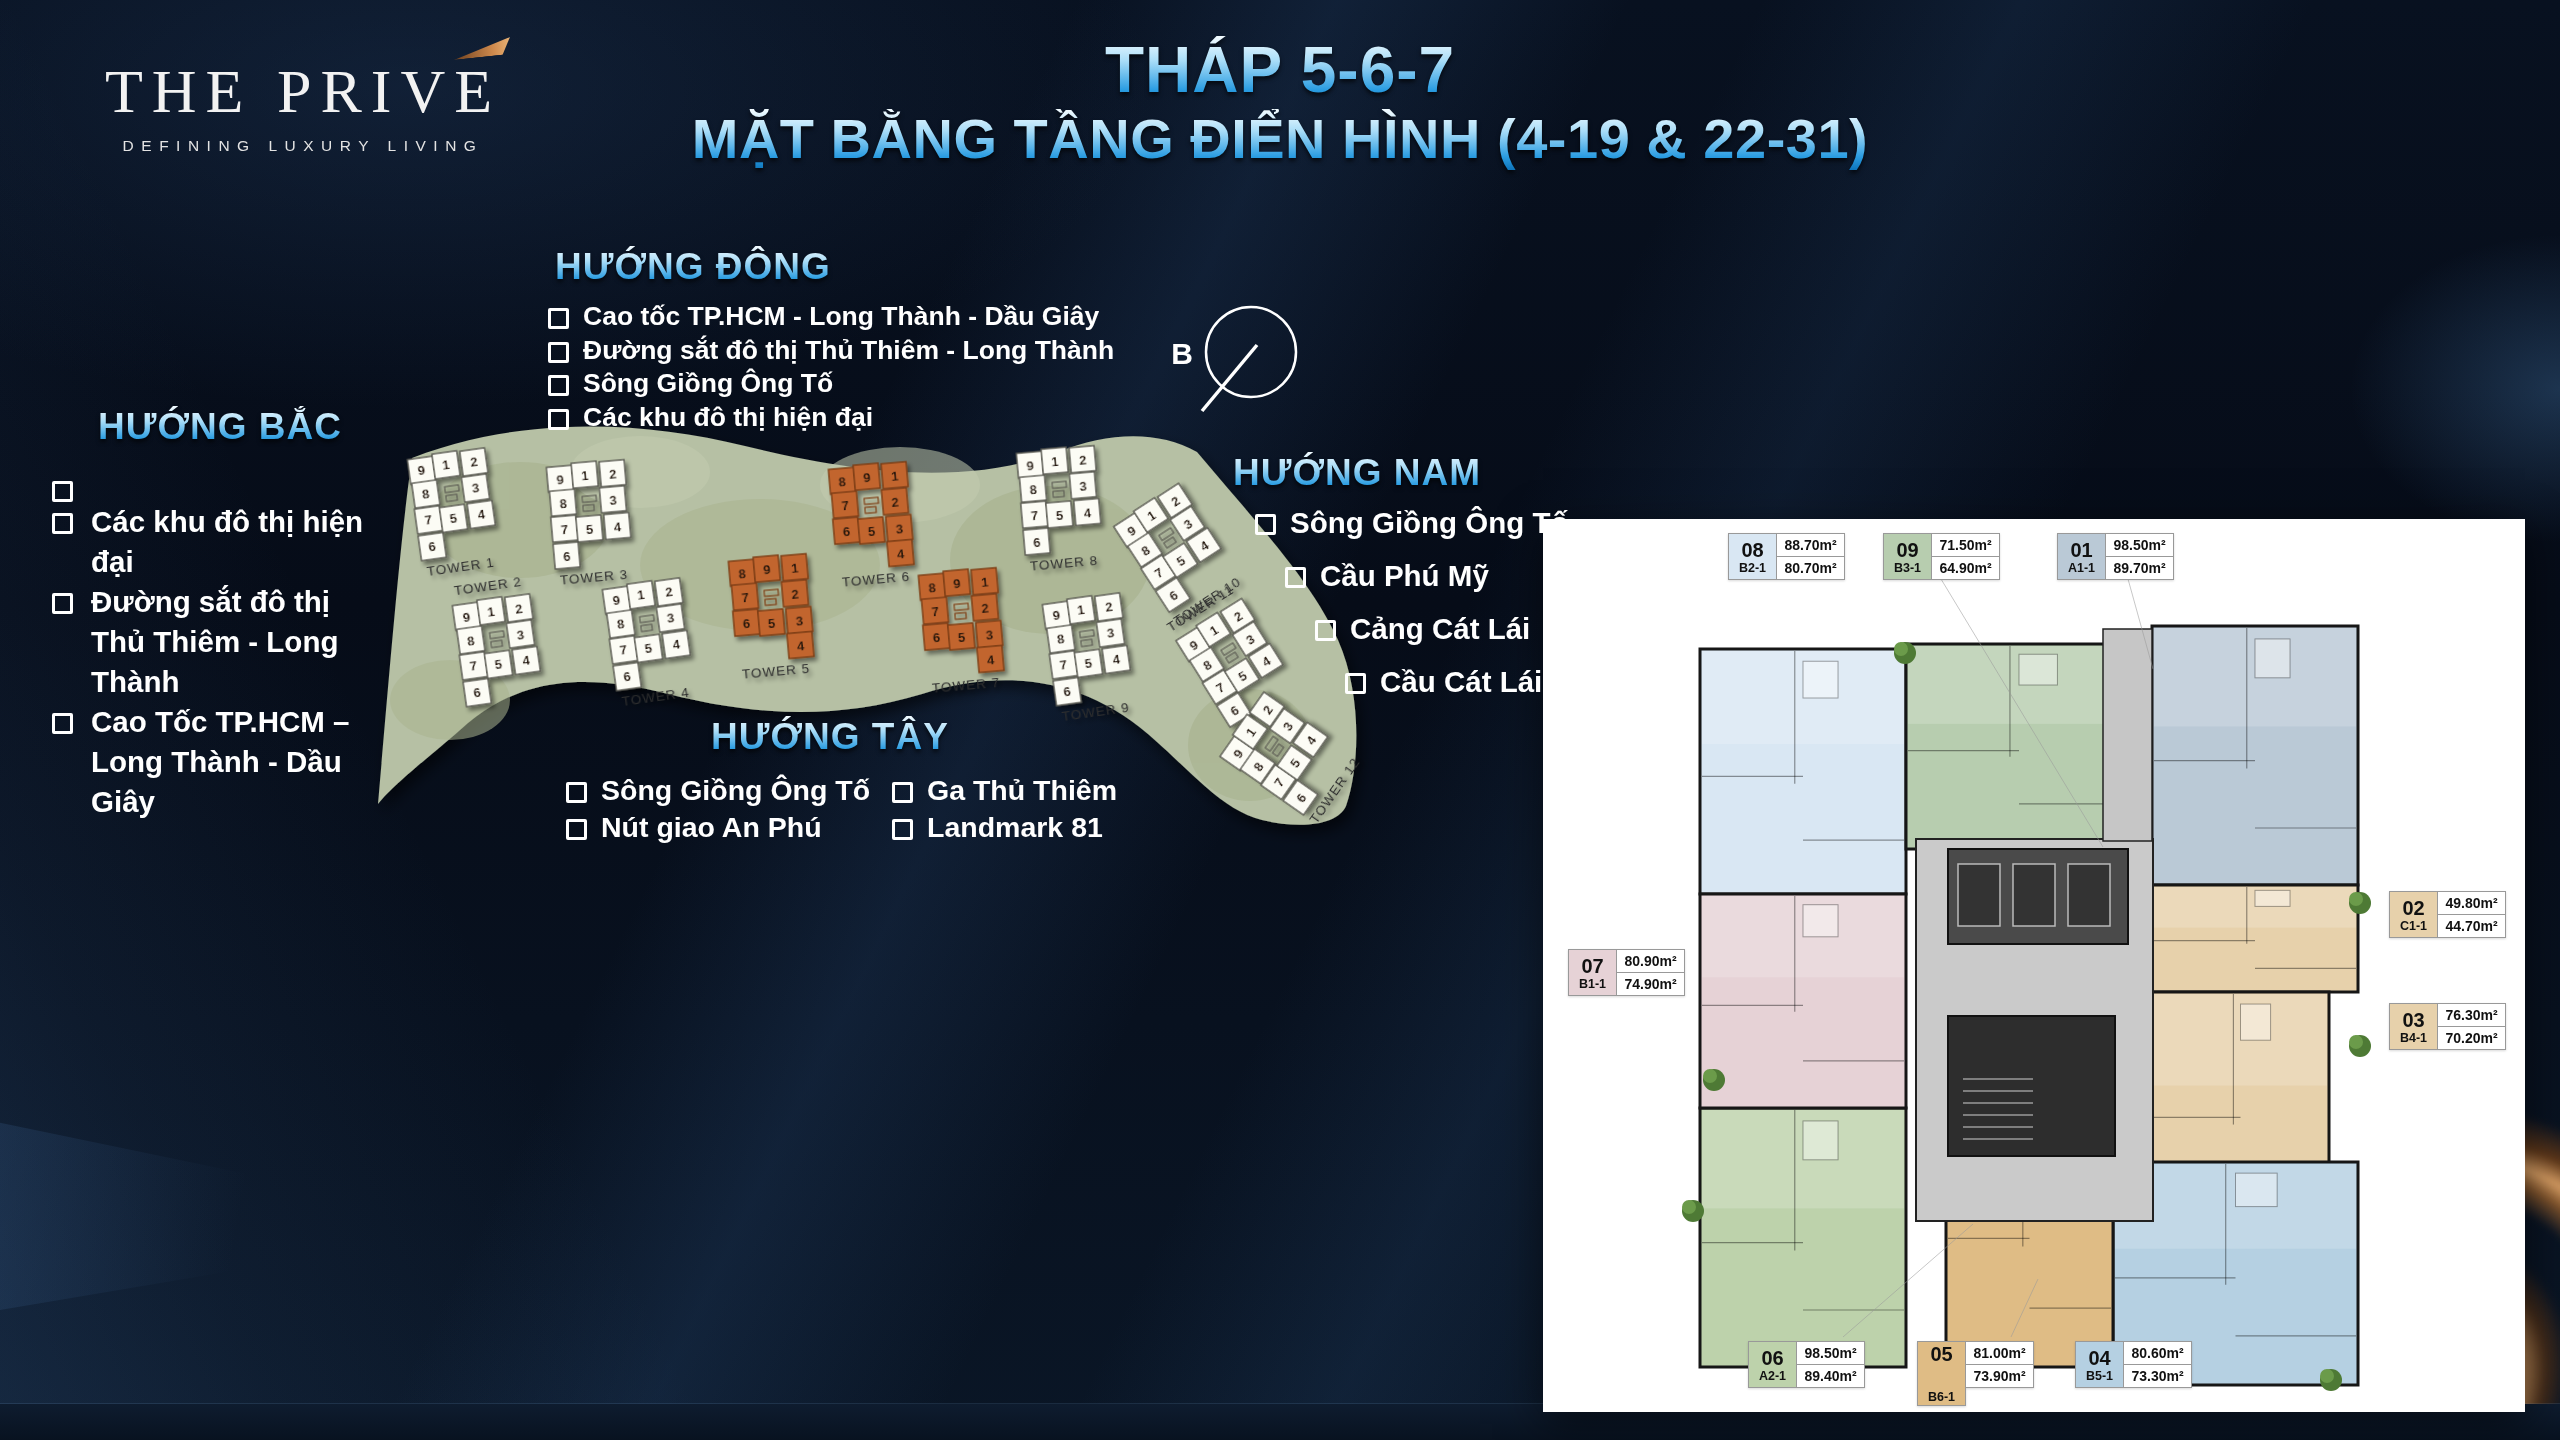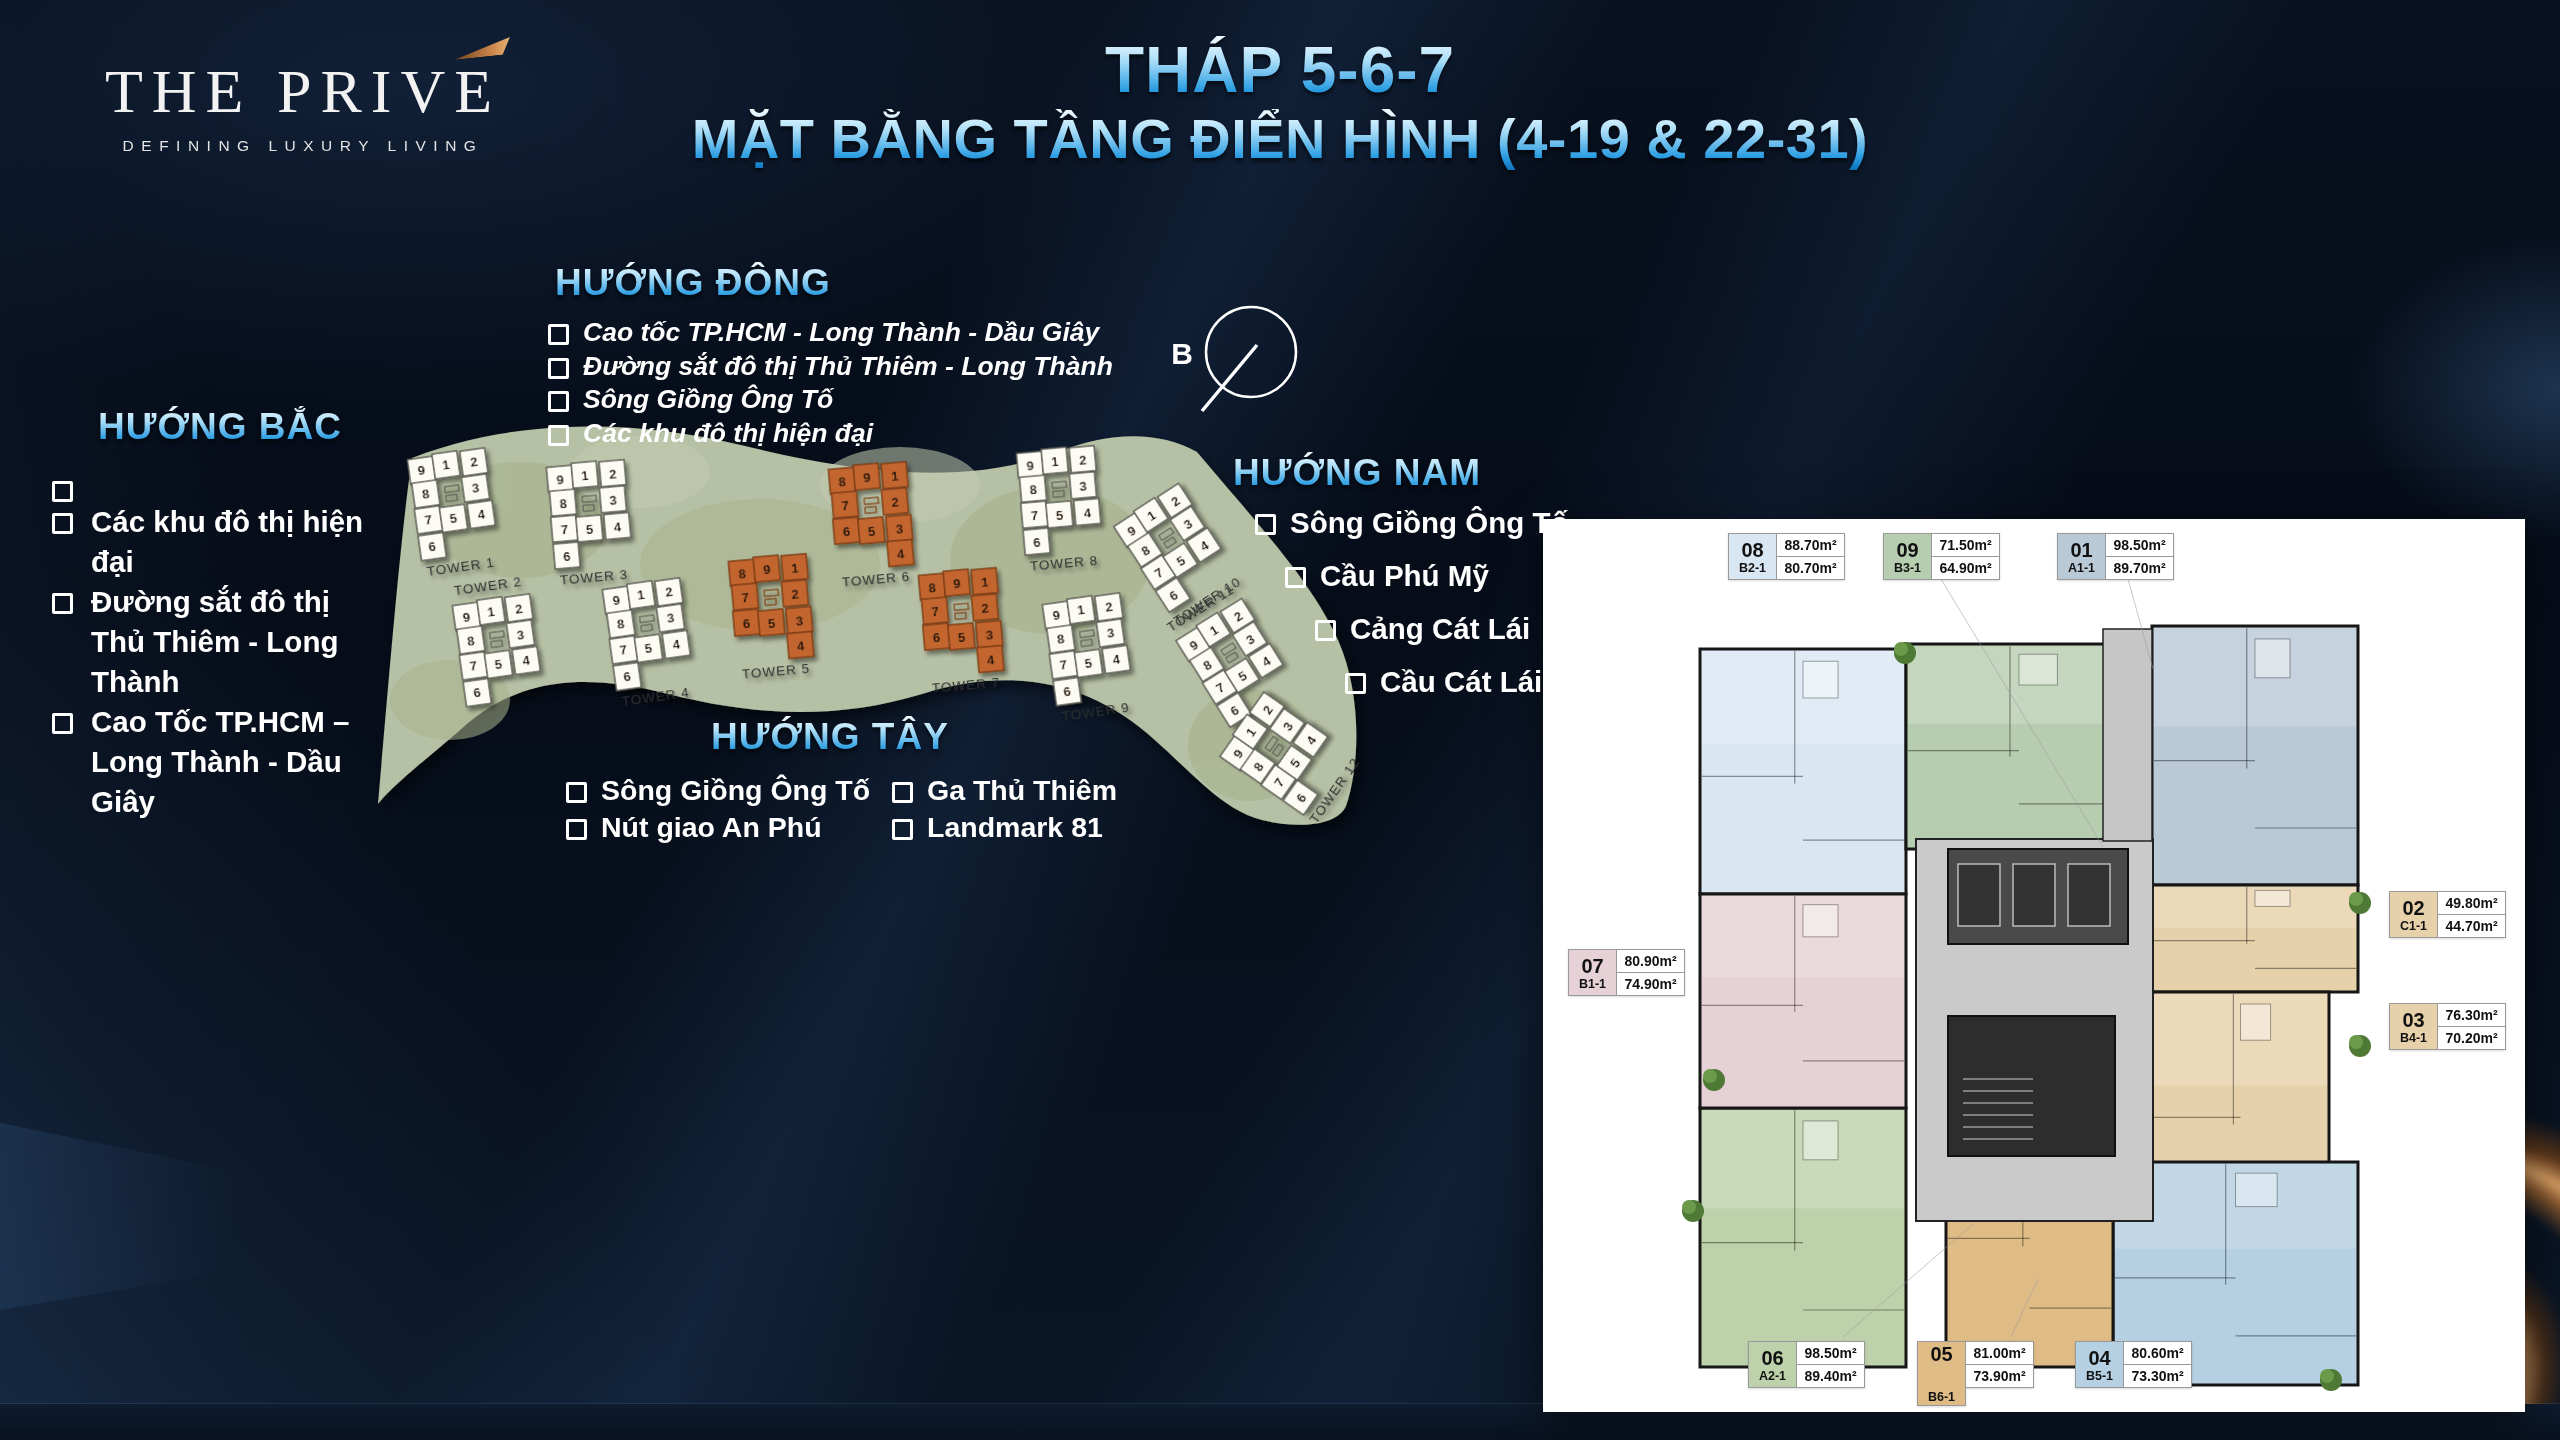--- a/index.html
+++ b/index.html
@@ -50,22 +50,22 @@
   
   .dir{position:absolute;z-index:4;color:#fff;}
   .dir-heading{font-size:37px;letter-spacing:1px;}
   ul.dlist{list-style:none;margin:0;padding:0;}
   ul.dlist li{display:flex;align-items:flex-start;font-weight:bold;color:#fff;}
   .bullet{flex:0 0 auto;width:15px;height:15px;border:3px solid #fff;border-radius:2px;
     margin-right:14px;margin-top:9px;}
   .litext{white-space:pre-line;}
 
   .dir-east{left:548px;top:246px;width:640px;}
-  .dir-east .dir-heading{margin-left:7px;margin-top:16px;}
-  .dir-east ul{margin-top:12px;font-style:italic;}
+  .dir-east .dir-heading{margin-left:7px;}
+  .dir-east ul{margin-top:12px;}
   .dir-east li{font-size:26.5px;line-height:33.5px;}
   .dir-east .bullet{margin-top:8px;}
 
   .dir-north{left:32px;top:406px;width:376px;}
   .dir-north .dir-heading{text-align:center;}
   .dir-north ul{margin-top:22px;padding-left:20px;}
   .dir-north li{font-size:29.5px;line-height:40px;}
   .dir-north .bullet{margin-right:18px;margin-top:11px;}
 
   .dir-south{left:1225px;top:452px;width:360px;}

